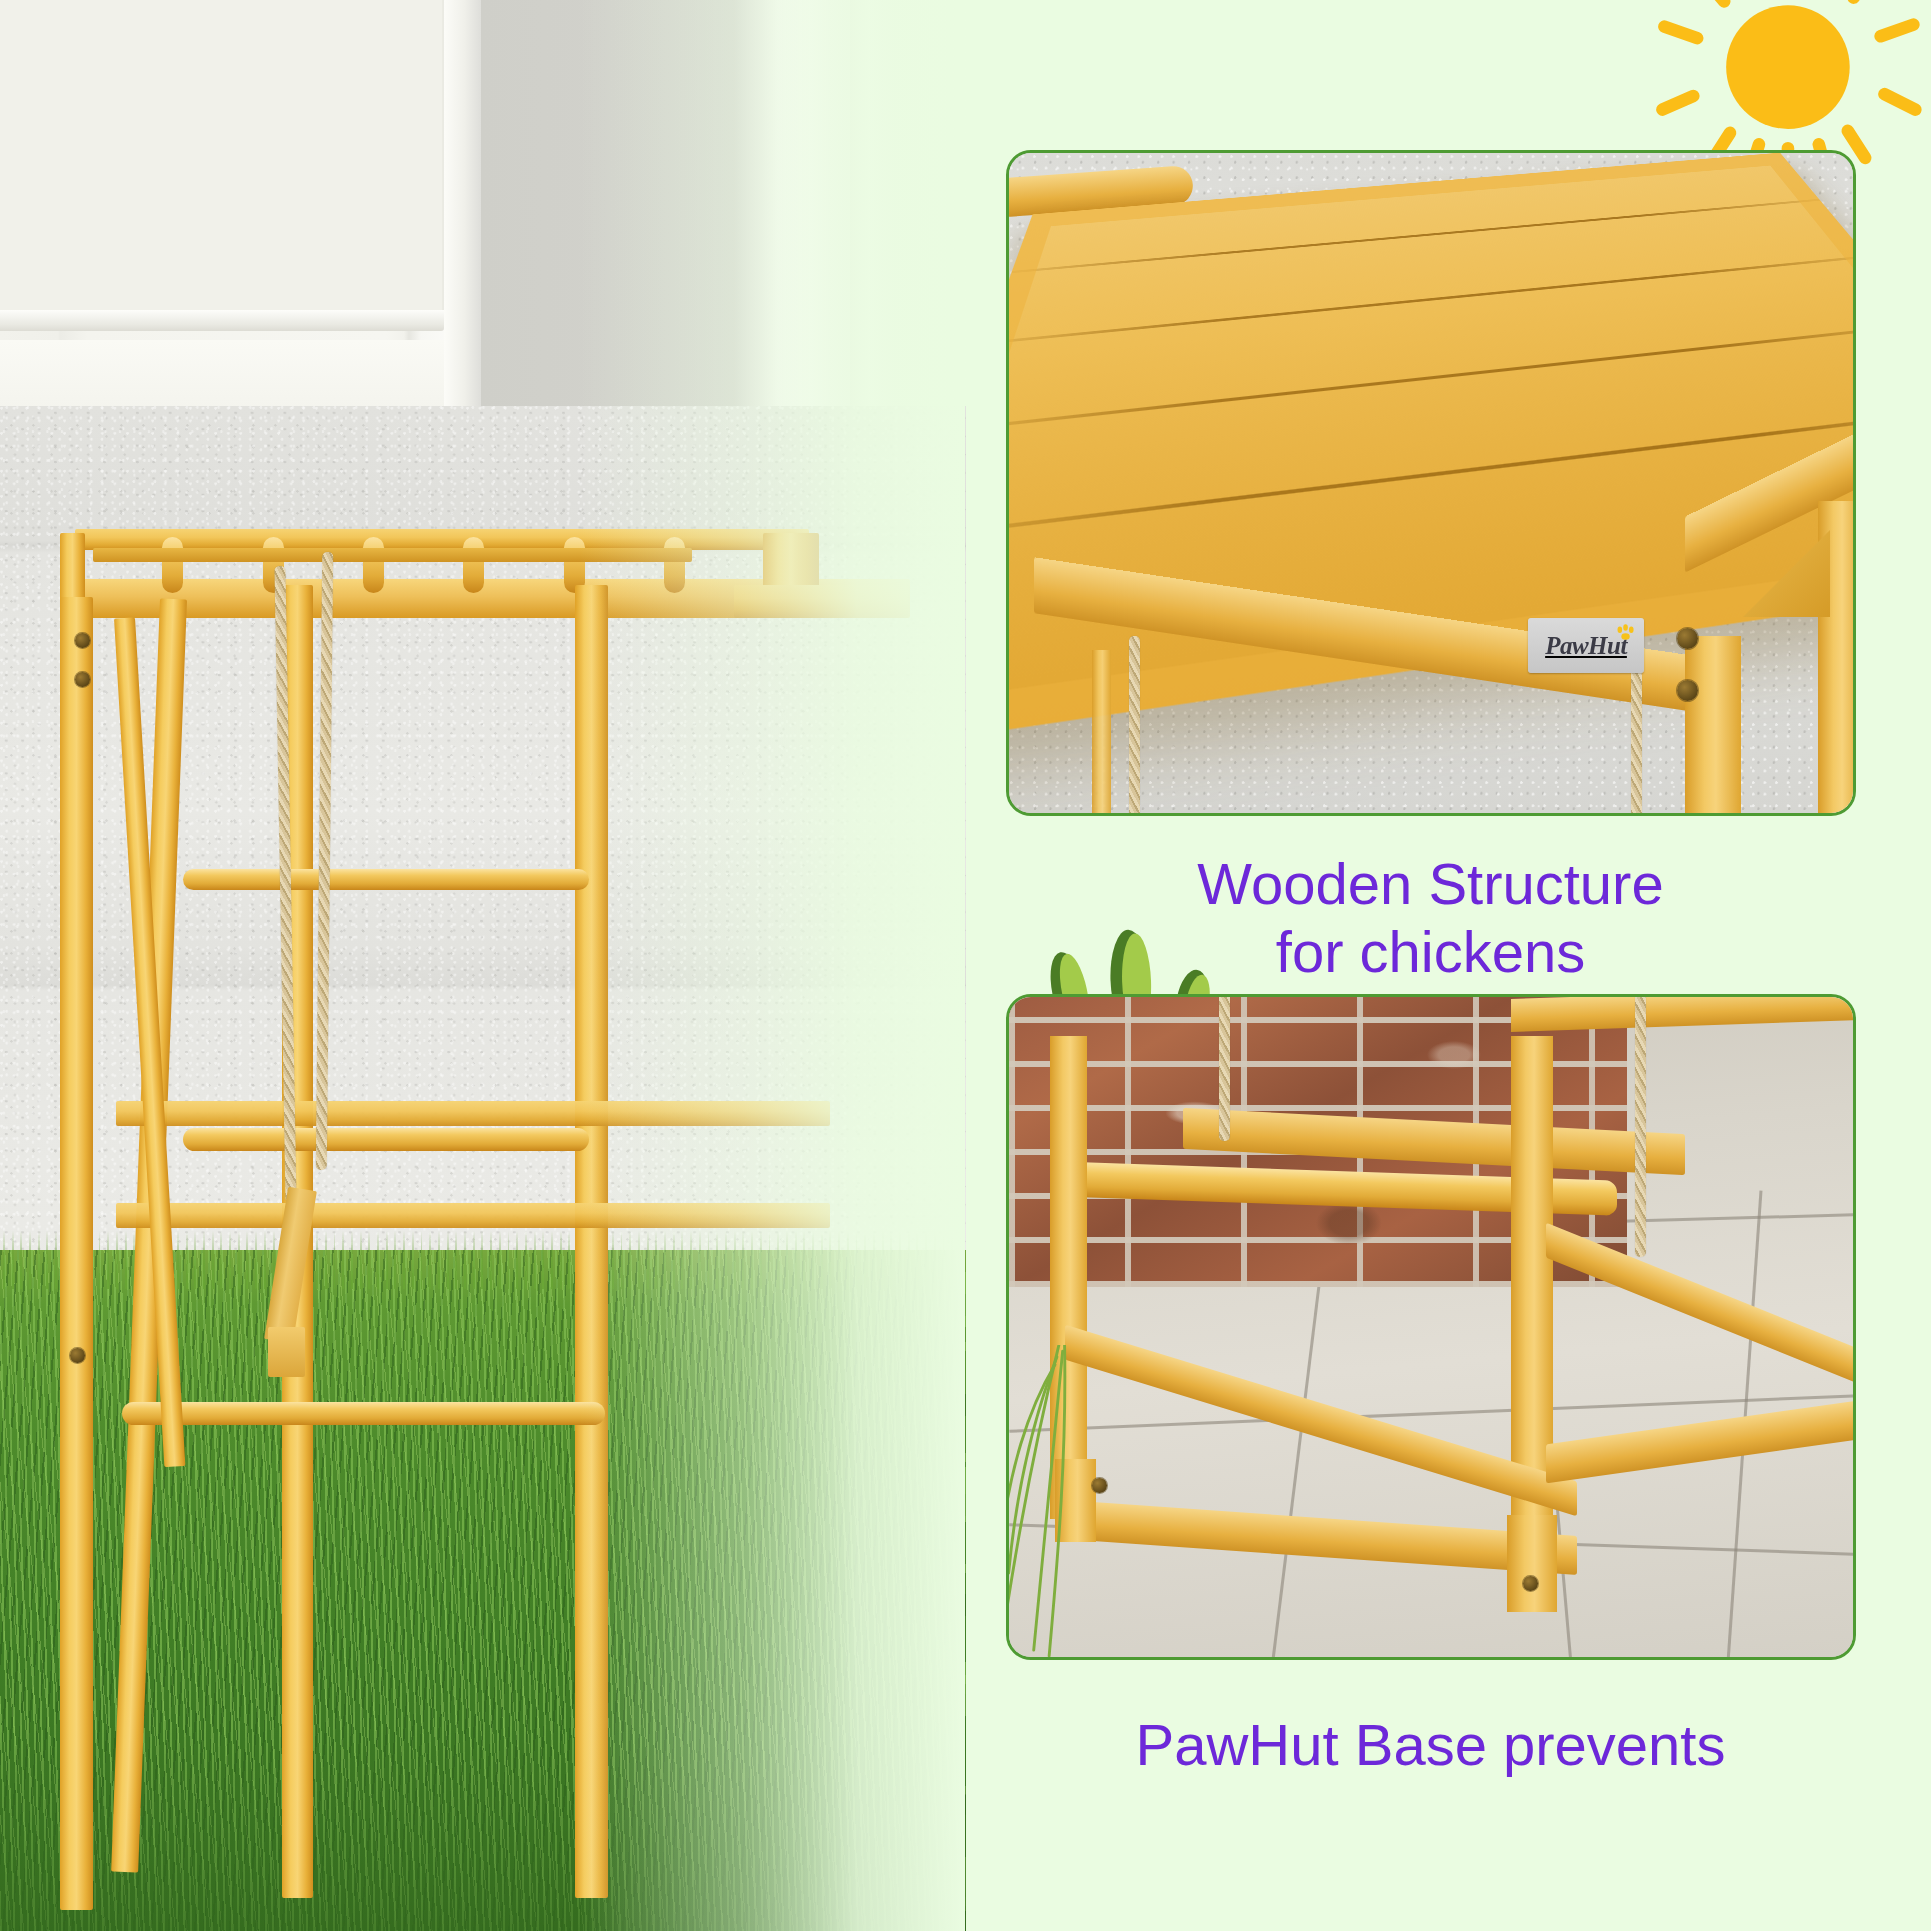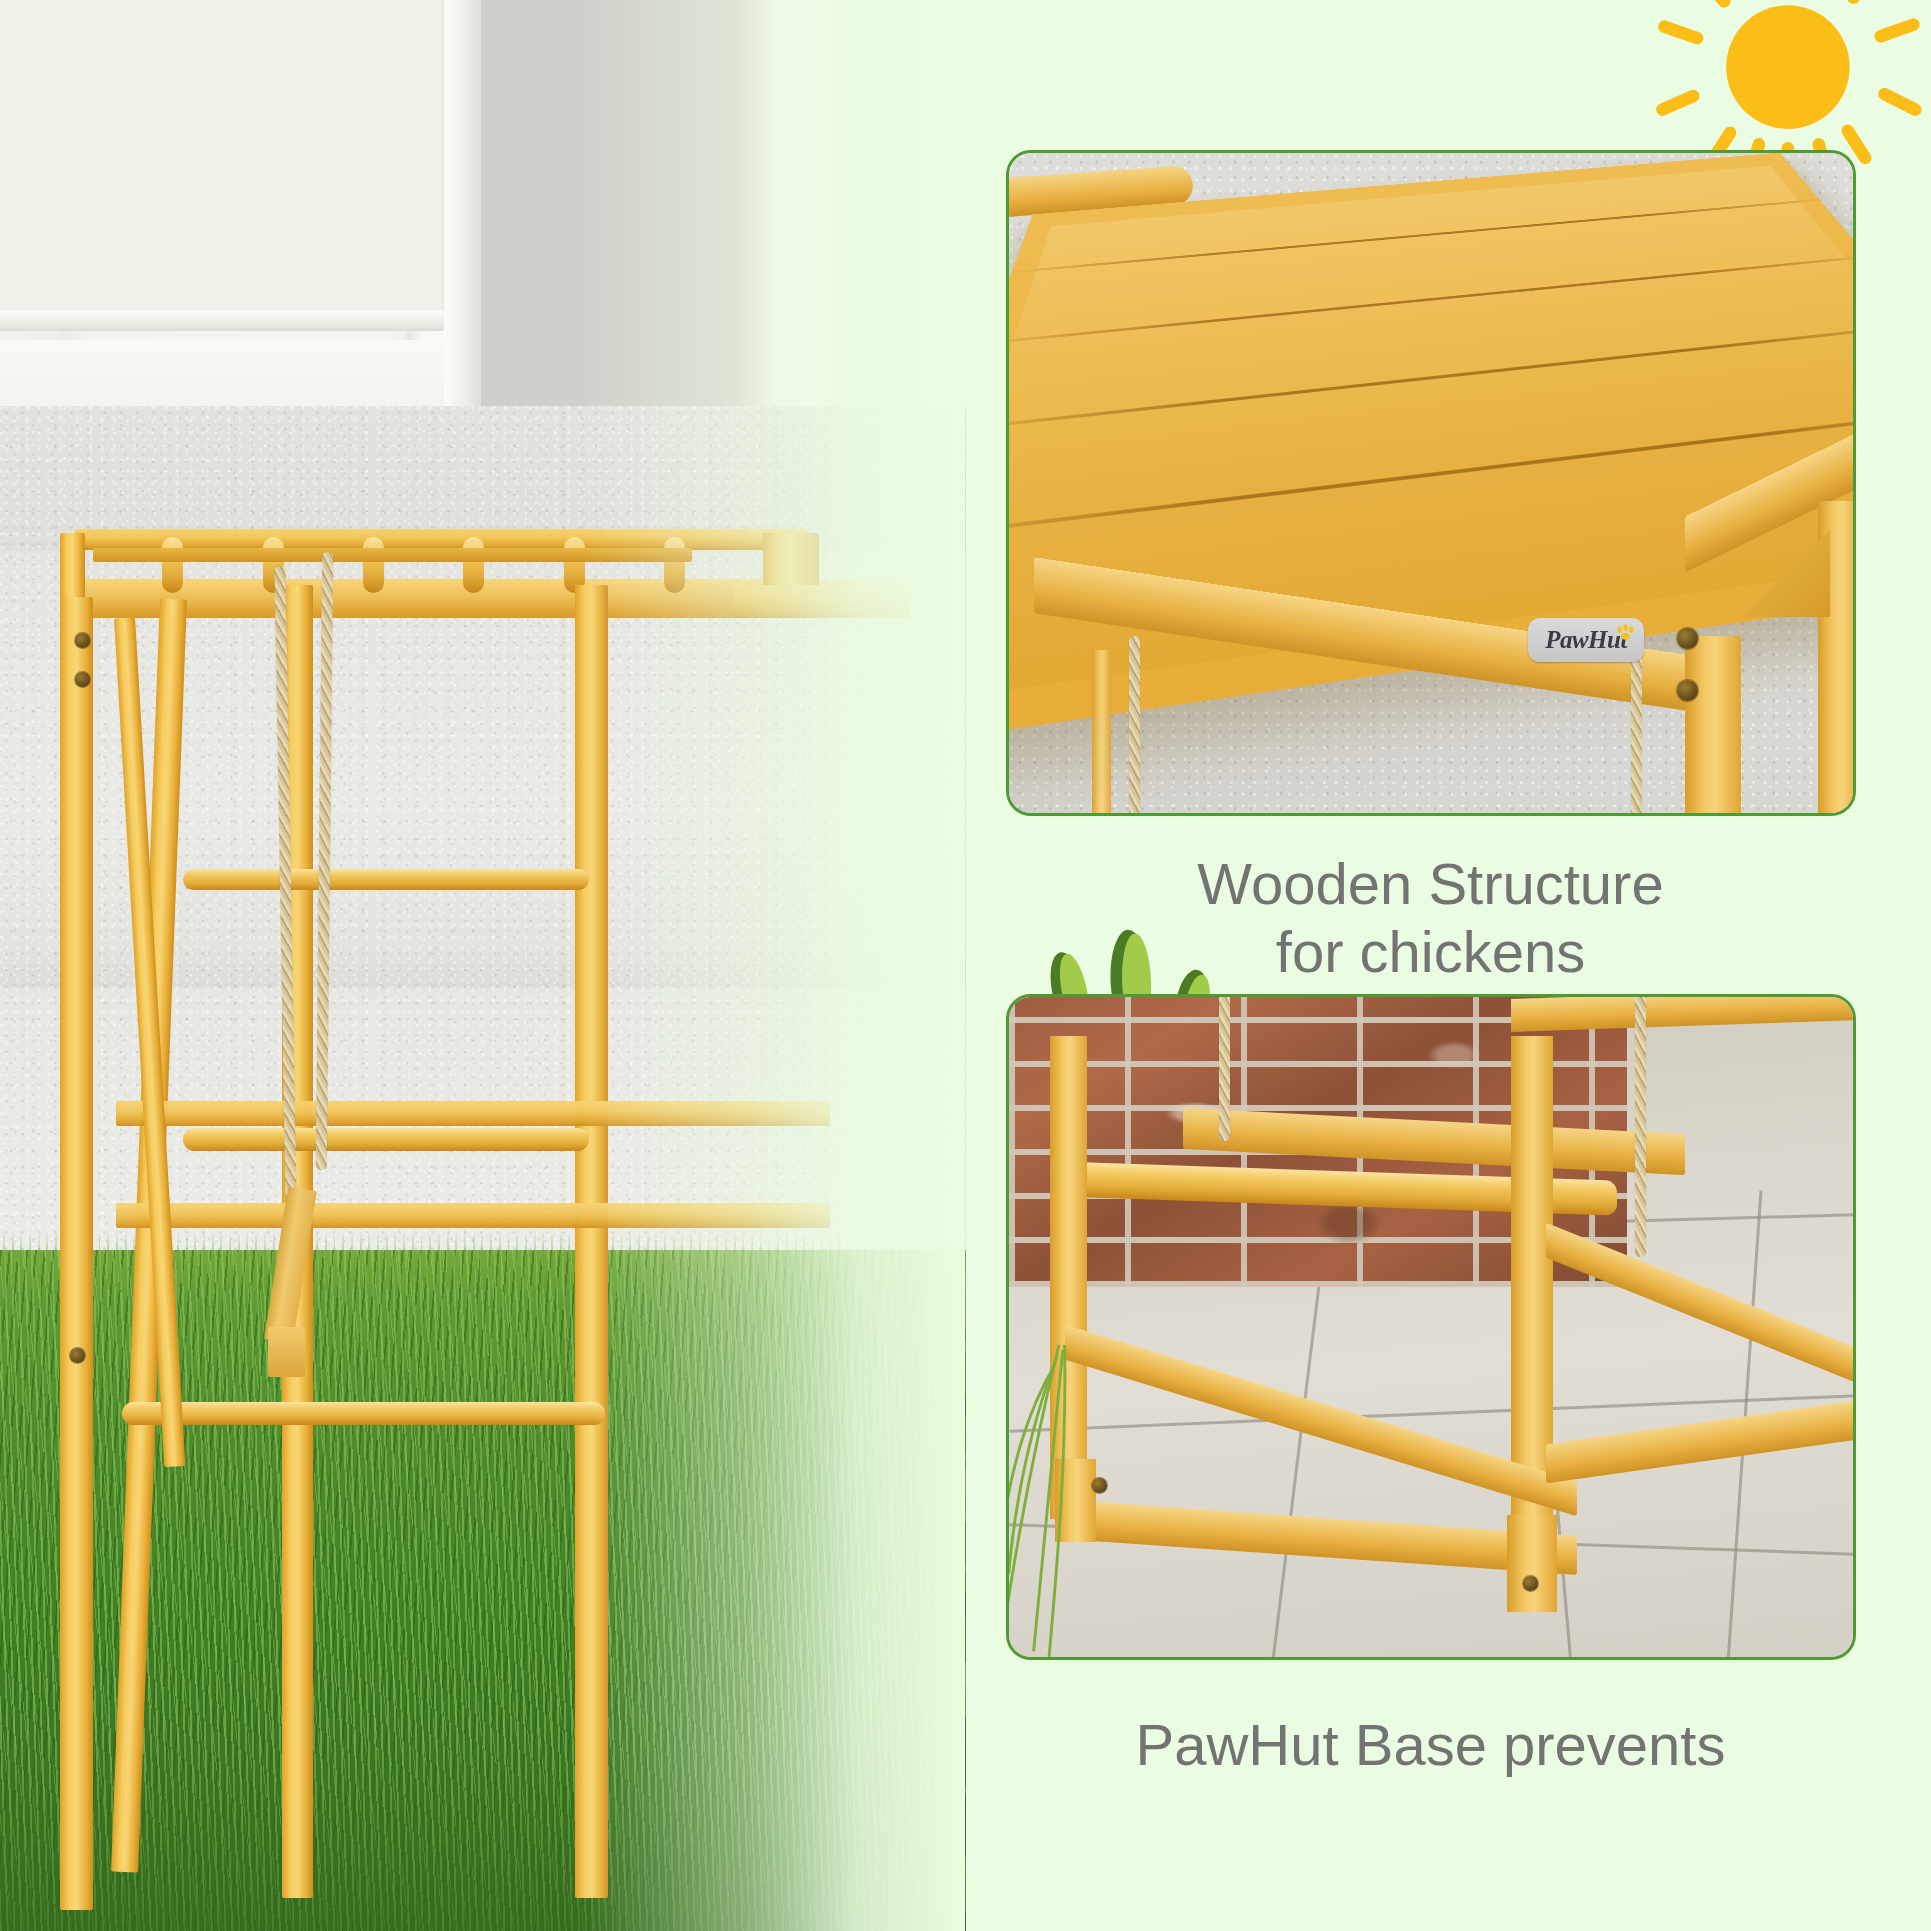--- a/index.html
+++ b/index.html
@@ -150,21 +150,21 @@
   
   .panel{
     position:absolute; border:3.9px solid #4e9b33; border-radius:25px;
     overflow:hidden; background:#dadad6;
   }
   #panel-top{ left:1006px; top:150px; width:850px; height:666px; }
   #panel-bottom{ left:1006px; top:994px; width:850px; height:666px; }
 
   .cap{
     position:absolute; width:927px; left:967px;
-    text-align:center; color:#737373;
+    text-align:center; color:#6d28d9;
     font-size:58px; line-height:68px; font-weight:400;
   }
   #cap-top{ top:850px; }
   #cap-bottom{ top:1711px; }
 
   
   .pt-bg{
     position:absolute; inset:0;
     background:linear-gradient(180deg,#dcdcd8 0%, #e3e3df 30%, #dedeDA 60%, #d6d6d2 100%);
   }
@@ -182,24 +182,25 @@
   }
   .frame-rail{
     position:absolute;
     background:linear-gradient(180deg,#f6d585,#e7b040 60%,#cf9326);
   }
   .leg{
     position:absolute;
     background:linear-gradient(90deg,#d99d29 0%, #f3c964 35%, #f7d37b 55%, #dfa631 100%);
   }
   .logo{
-    position:absolute; width:116px; height:44px; border-radius:12px;
+    position:absolute; width:116px; height:55px; border-radius:3px;
     background:linear-gradient(180deg,#dadada,#c6c6c6);
     display:flex; align-items:center; justify-content:center;
     box-shadow:0 1px 1.9px rgba(0,0,0,.25);
+    text-decoration:underline;
   }
   .logo-text{
     font-family:"Liberation Serif", serif;
     font-style:italic; font-weight:bold;
     font-size:25px; color:#3b3b46; letter-spacing:-0.5px;
   }
   .logo-paw{ position:absolute; right:6.8px; top:5.8px; width:21px; height:17.4px; }
 
   
   .pb-paving{

